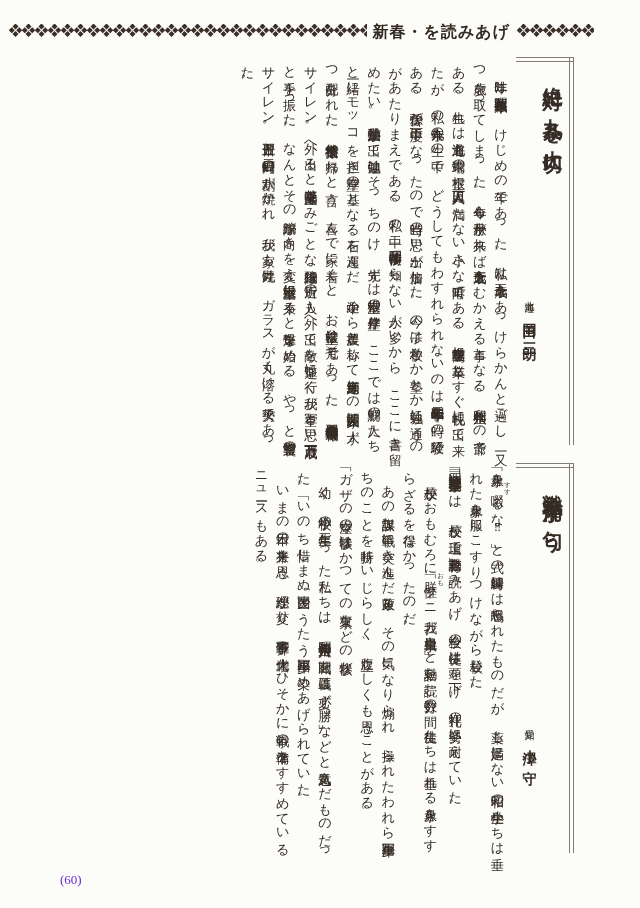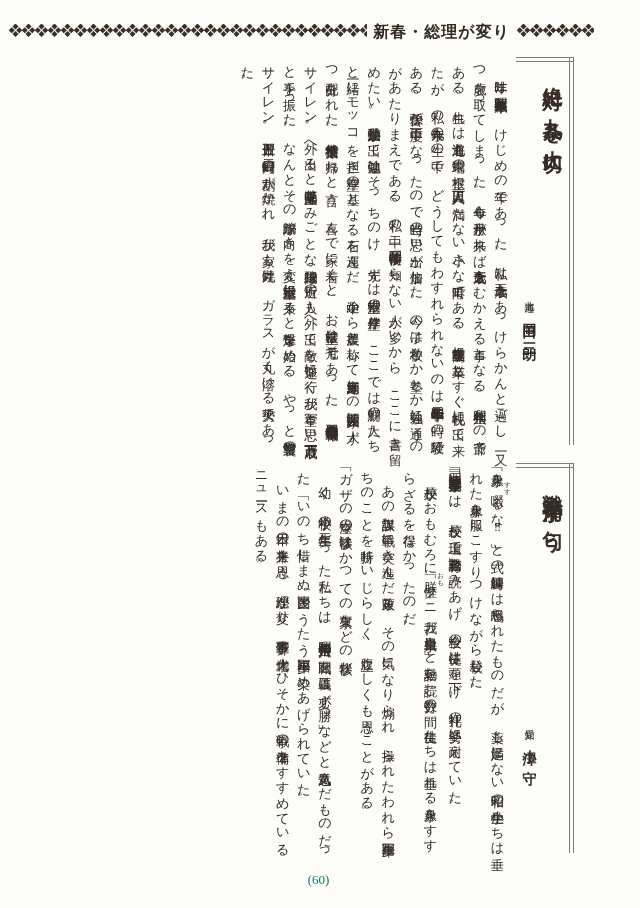--- a/index.html
+++ b/index.html
@@ -57,29 +57,29 @@
   .body { height:100%; font-size:13.2px; line-height:1.6; letter-spacing:0.4px; }
   .body p { margin:0; }
   .body rt {
     font-size:6.5px; letter-spacing:0;
     font-family:"Liberation Serif","DejaVu Serif",serif;
   }
 
   
   .page-number {
     position:absolute; bottom:20px; left:60px; width:517px;
-    text-align:center; font-size:13px; color:#0f766e;
+    text-align:left; font-size:13px; color:#6d28d9;
   }
 </style>
 </head>
 <body>
 
 <div class="header-bar">
   <span class="ornament orn-left">❖❖❖❖❖❖❖❖❖❖❖❖❖❖❖❖❖❖❖❖❖❖❖❖❖❖❖❖❖❖❖❖❖❖❖❖❖❖❖❖❖❖❖❖❖</span>
-  <span class="header-title">新春・総理が変り</span>
+  <span class="header-title">新春・を読みあげ</span>
   <span class="ornament orn-right">❖❖❖❖❖❖❖❖❖</span>
 </div>
 
 <section class="article" id="article-1">
   <div class="frame-right"></div>
   <div class="frame-top"></div>
   <div class="title-block">
     <h2 class="article-title">絶対に九条を大切に</h2>
     <div class="author">
       <span class="region">北海道</span>

